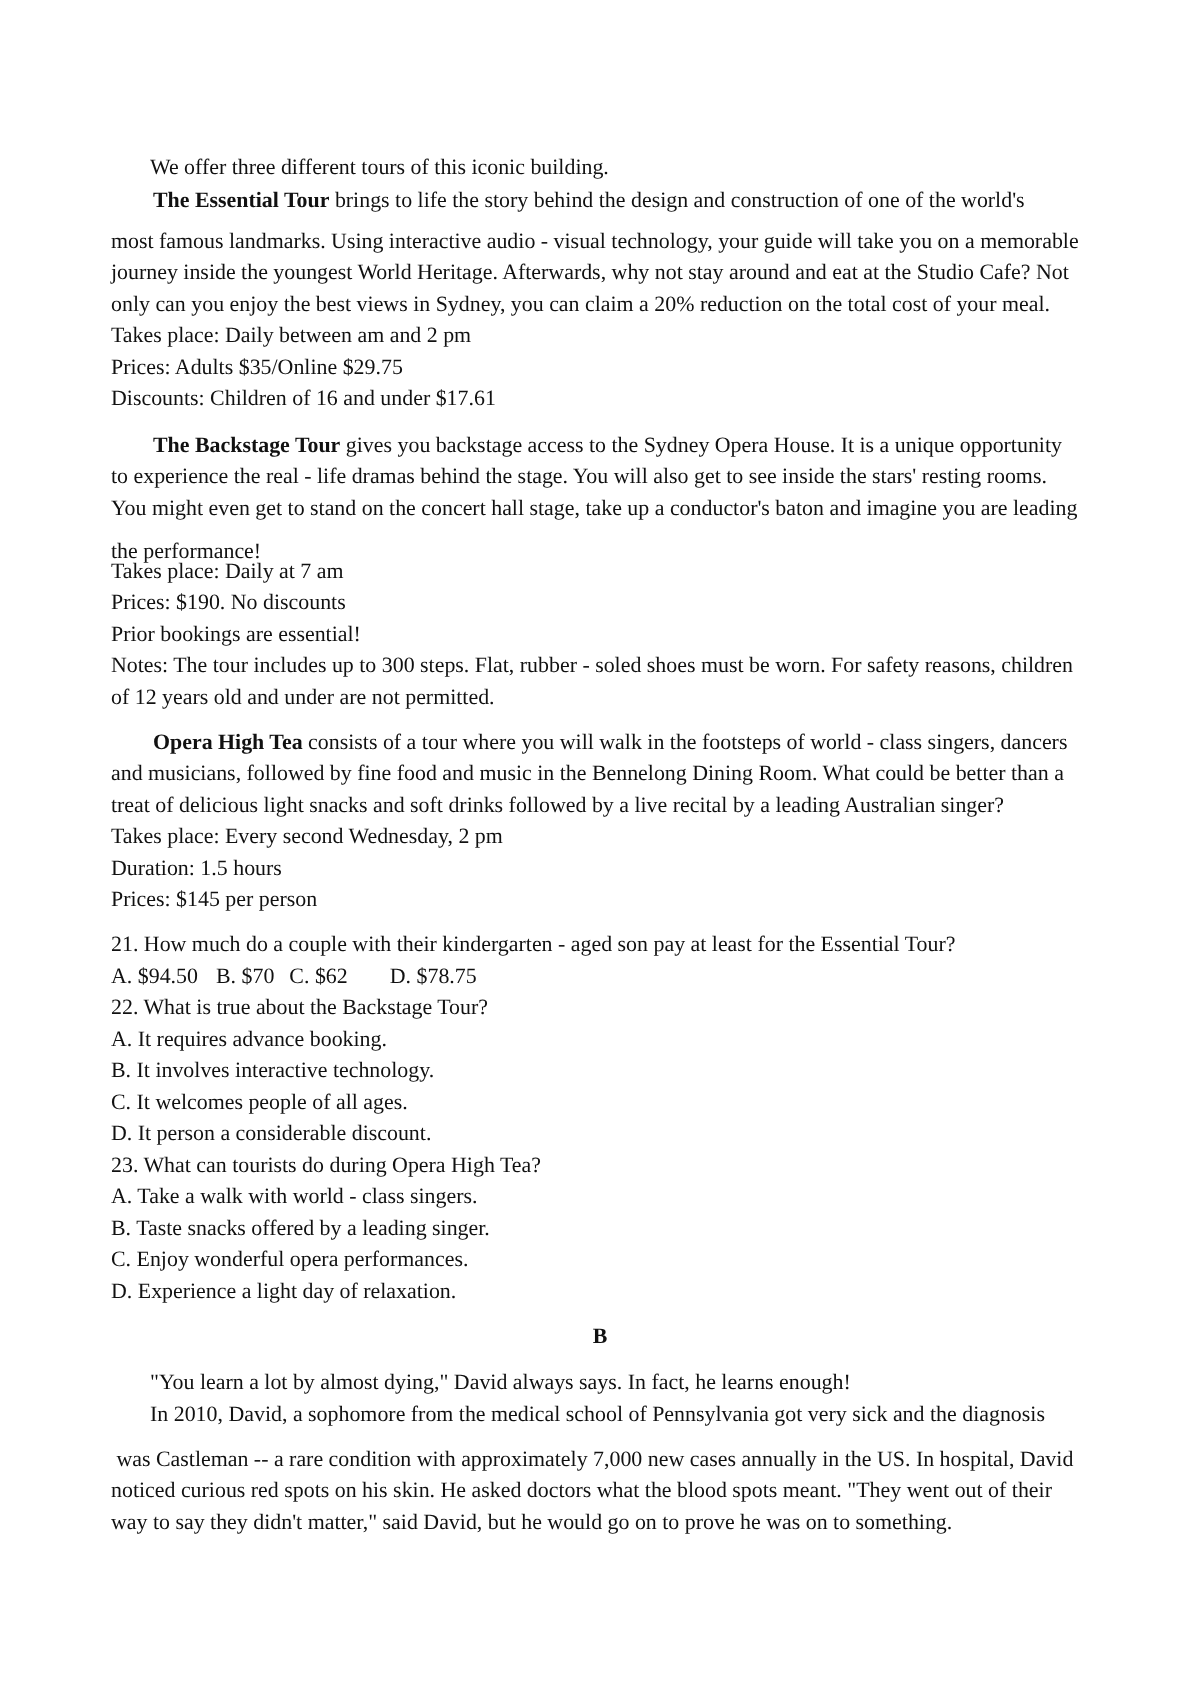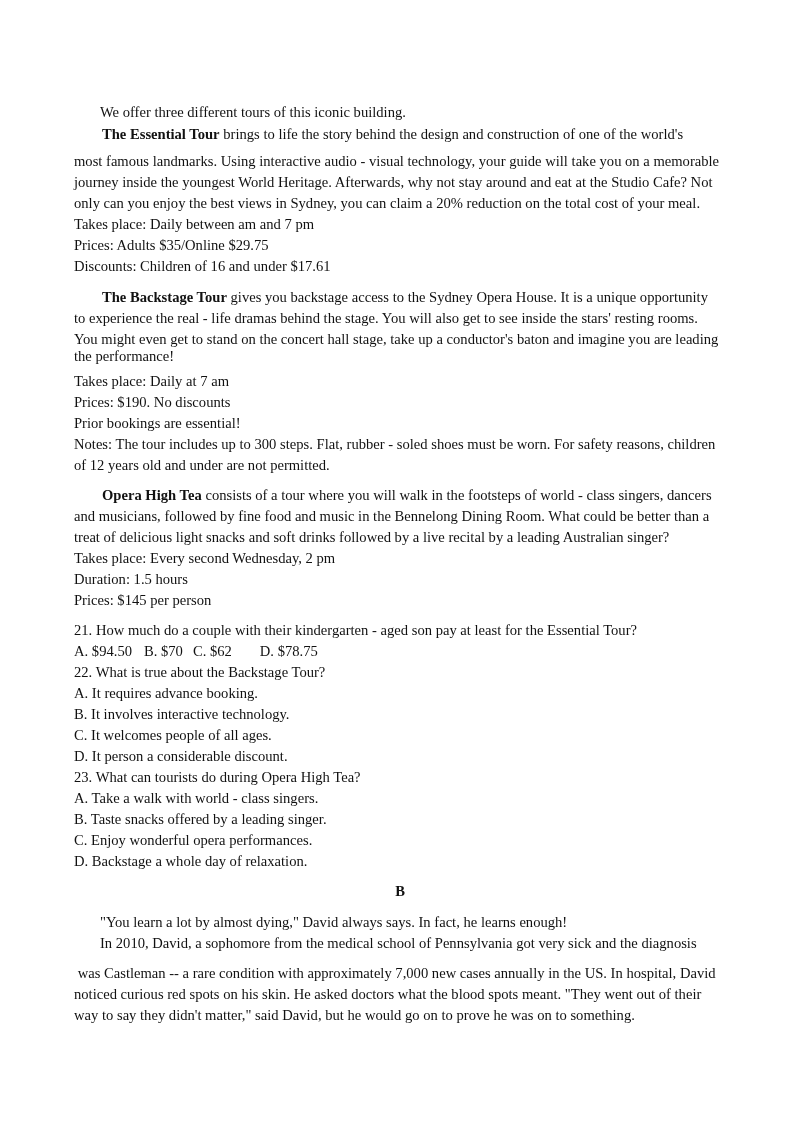--- a/index.html
+++ b/index.html
@@ -15,28 +15,28 @@
 <body>
 
 <div>
 
   <div class="ln ind2" style="top:103px">We offer three different tours of this iconic building.</div>
 
   <div class="ln ind" style="top:125px"><b>The Essential Tour</b><span> brings to life the story behind the design and construction of one of the world's</span></div>
   <div class="ln" style="top:152px">most famous landmarks. Using interactive audio - visual technology, your guide will take you on a memorable</div>
   <div class="ln" style="top:173px">journey inside the youngest World Heritage. Afterwards, why not stay around and eat at the Studio Cafe? Not</div>
   <div class="ln" style="top:194px">only can you enjoy the best views in Sydney, you can claim a 20% reduction on the total cost of your meal.</div>
-  <div class="ln" style="top:215px">Takes place: Daily between am and 7 pm</div>
+  <div class="ln" style="top:215px">Takes place: Daily between am and 2 pm</div>
   <div class="ln" style="top:236px">Prices: Adults $35/Online $29.75</div>
   <div class="ln" style="top:257px">Discounts: Children of 16 and under $17.61</div>
 
   <div class="ln ind" style="top:288px"><b>The Backstage Tour</b><span> gives you backstage access to the Sydney Opera House. It is a unique opportunity</span></div>
   <div class="ln" style="top:309px">to experience the real - life dramas behind the stage. You will also get to see inside the stars' resting rooms.</div>
   <div class="ln" style="top:330px">You might even get to stand on the concert hall stage, take up a conductor's baton and imagine you are leading</div>
-  <div class="ln" style="top:347px">the performance!</div>
+  <div class="ln" style="top:359px">the performance!</div>
   <div class="ln" style="top:372px">Takes place: Daily at 7 am</div>
   <div class="ln" style="top:393px">Prices: $190. No discounts</div>
   <div class="ln" style="top:414px">Prior bookings are essential!</div>
   <div class="ln" style="top:435px">Notes: The tour includes up to 300 steps. Flat, rubber - soled shoes must be worn. For safety reasons, children</div>
   <div class="ln" style="top:456px">of 12 years old and under are not permitted.</div>
 
   <div class="ln ind" style="top:486px"><b>Opera High Tea</b><span> consists of a tour where you will walk in the footsteps of world - class singers, dancers</span></div>
   <div class="ln" style="top:507px">and musicians, followed by fine food and music in the Bennelong Dining Room. What could be better than a</div>
   <div class="ln" style="top:528px">treat of delicious light snacks and soft drinks followed by a live recital by a leading Australian singer?</div>
   <div class="ln" style="top:549px">Takes place: Every second Wednesday, 2 pm</div>
@@ -51,21 +51,21 @@
   <div class="ln" style="top:663px">22. What is true about the Backstage Tour?</div>
   <div class="ln" style="top:684px">A. It requires advance booking.</div>
   <div class="ln" style="top:705px">B. It involves interactive technology.</div>
   <div class="ln" style="top:726px">C. It welcomes people of all ages.</div>
   <div class="ln" style="top:747px">D. It person a considerable discount.</div>
 
   <div class="ln" style="top:768px">23. What can tourists do during Opera High Tea?</div>
   <div class="ln" style="top:789px">A. Take a walk with world - class singers.</div>
   <div class="ln" style="top:810px">B. Taste snacks offered by a leading singer.</div>
   <div class="ln" style="top:831px">C. Enjoy wonderful opera performances.</div>
-  <div class="ln" style="top:852px">D. Backstage a whole day of relaxation.</div>
+  <div class="ln" style="top:852px">D. Experience a light day of relaxation.</div>
 
   <div class="ln ctr" style="top:882px; font-weight:bold">B</div>
   <div class="ln ind2" style="top:913px">"You learn a lot by almost dying," David always says. In fact, he learns enough!</div>
   <div class="ln ind2" style="top:934px">In 2010, David, a sophomore from the medical school of Pennsylvania got very sick and the diagnosis</div>
   <div class="ln" style="top:964px; white-space:pre"> was Castleman -- a rare condition with approximately 7,000 new cases annually in the US. In hospital, David</div>
   <div class="ln" style="top:985px">noticed curious red spots on his skin. He asked doctors what the blood spots meant. "They went out of their</div>
   <div class="ln" style="top:1006px">way to say they didn't matter," said David, but he would go on to prove he was on to something.</div>
 </div>
 
 </body></html>

